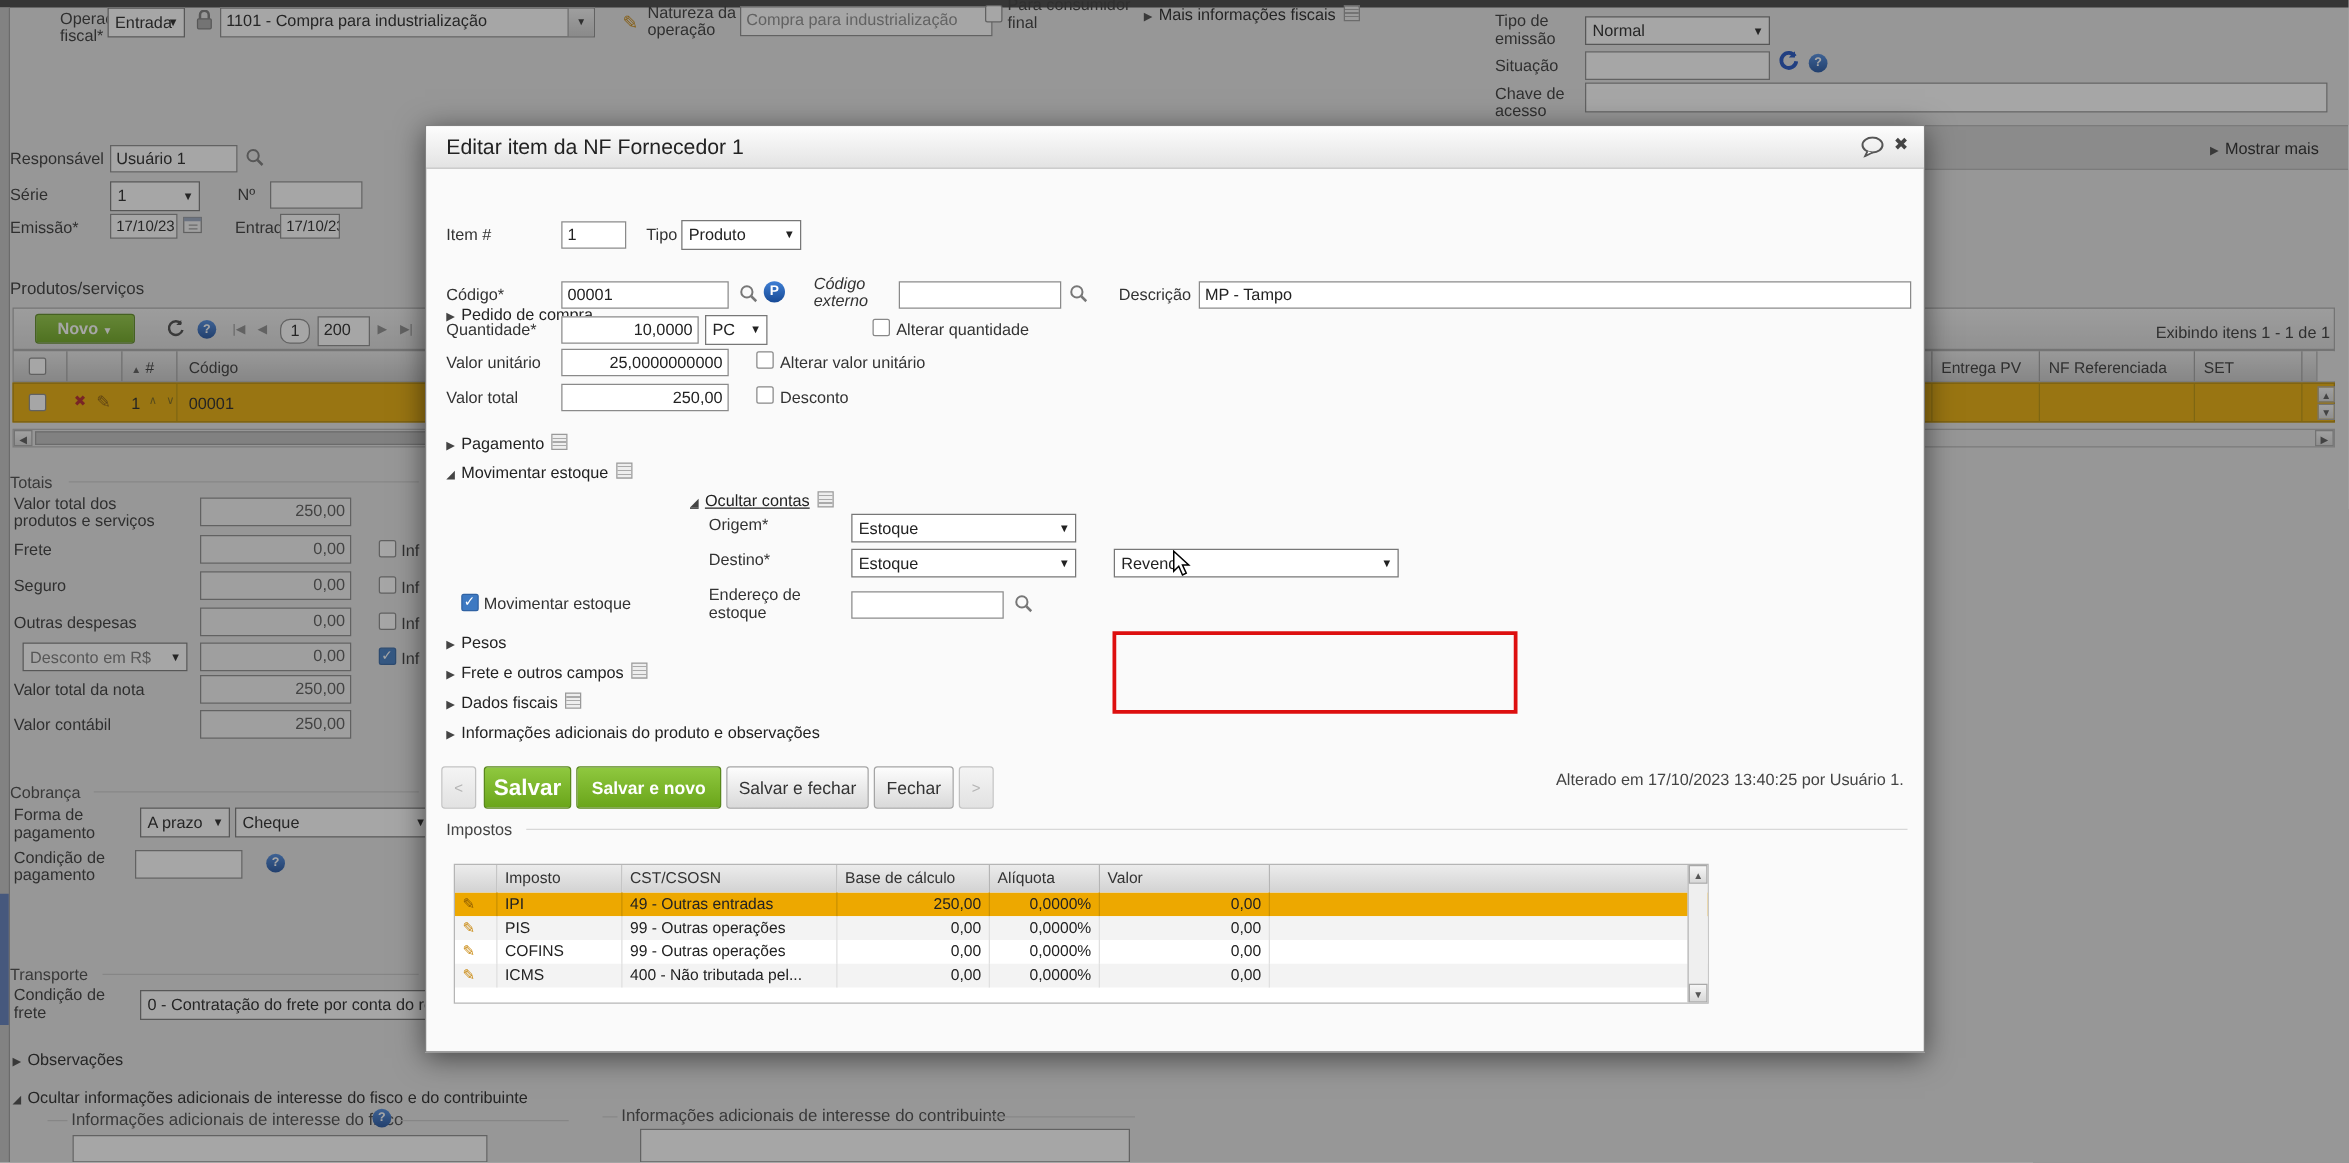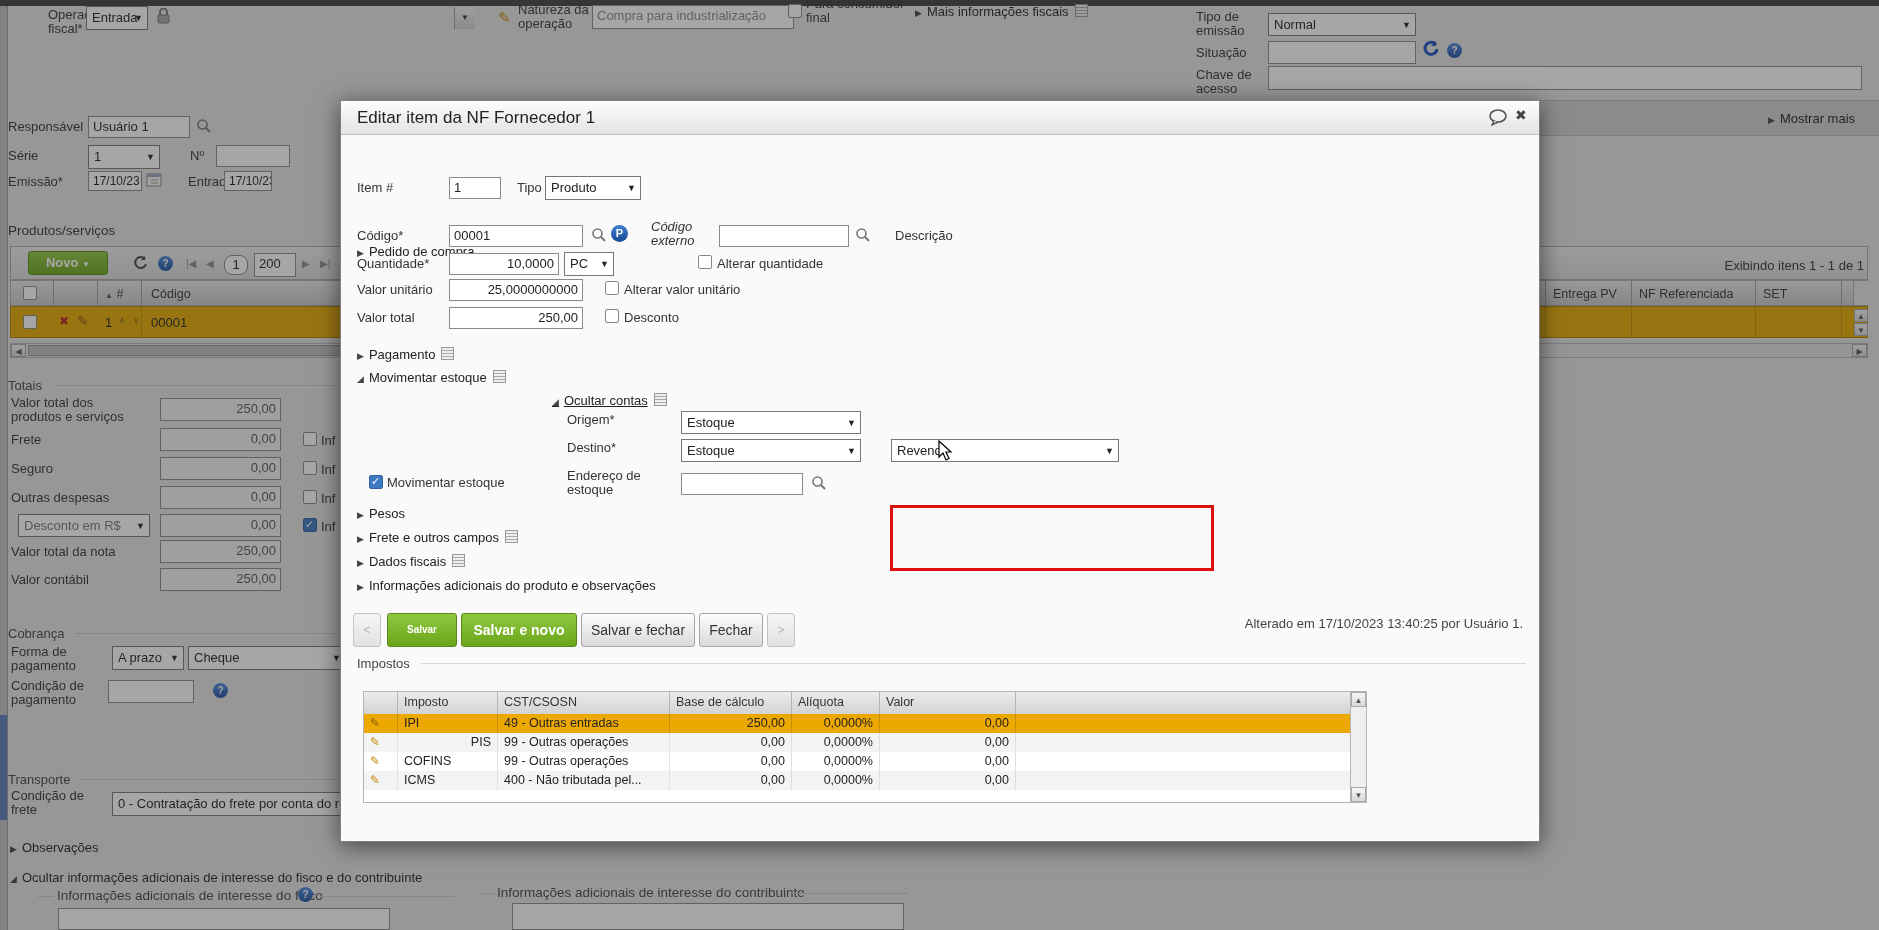--- a/index.html
+++ b/index.html
@@ -76,20 +76,21 @@
   <div class="abs" style="left:0;top:715px;width:7px;height:105px;background:#5b79b8;"></div>
 
   <div class="lbl" style="left:8px;top:8px;width:70px;white-space:normal;margin-left:40px;">Operação fiscal*</div>
   <div class="sel" style="left:86px;top:6px;width:62px;height:24px;"><span>Entrada</span><span class="arr">▼</span></div>
   <span class="abs" style="left:156px;top:8px;">
     <svg width="15" height="16">
         <rect x="2" y="7" width="11" height="8" rx="1" fill="#a9a9a9" stroke="#777"></rect>
         <path d="M4 7 V4 a3.5 3.5 0 0 1 7 0 V7" fill="none" stroke="#777" stroke-width="2"></path>
       </svg>
   </span>
+  <div class="inp" style="left:176px;top:6px;width:300px;height:24px;padding-right:24px;">1101 - Compra para industrialização</div>
   <div class="abs" style="left:454px;top:7px;width:21px;height:22px;background:linear-gradient(#f2f2f2,#cfcfcf);border-left:1px solid #999;box-sizing:border-box;text-align:center;font-size:8px;color:#333;line-height:22px;">▼</div>
   <span class="abs" style="left:498px;top:9px;font-size:15px;color:#c8860a;transform:rotate(0deg);">✎</span>
   <div class="lbl" style="left:518px;top:3px;width:72px;white-space:normal;">Natureza da operação</div>
   <div class="inp ghost" style="left:592px;top:5px;width:202px;height:24px;">Compra para industrialização</div>
   <div class="cb" style="left:788px;top:4px;"></div>
   <div class="lbl" style="left:806px;top:-3px;width:100px;white-space:normal;">Para consumidor final</div>
   <div class="sec col" style="left:915px;top:4px;"><span class="tri"></span><span>Mais informações fiscais</span><span class="gicon"></span></div>
 
   <div class="lbl" style="left:1196px;top:10px;width:62px;white-space:normal;">Tipo de emissão</div>
   <div class="sel" style="left:1268px;top:13px;width:148px;height:23px;"><span>Normal</span><span class="arr">▼</span></div>
@@ -278,20 +279,21 @@
     <div class="abs" style="left:270px;top:124px;width:17px;height:17px;border-radius:50%;background:linear-gradient(#3f7fd4,#174a96);color:#fff;font-size:11px;font-weight:bold;text-align:center;line-height:17px;">P</div>
     <div class="lbl" style="left:310px;top:119px;width:56px;white-space:normal;font-style:italic;">Código externo</div>
     <div class="inp" style="left:378px;top:124px;width:130px;height:22px;"></div>
     <span class="abs" style="left:514px;top:126px;">
       <svg width="16" height="16">
           <circle cx="6.5" cy="6.5" r="4.5" fill="none" stroke="#777" stroke-width="1.6"></circle>
           <line x1="10" y1="10" x2="14" y2="14" stroke="#777" stroke-width="2"></line>
         </svg>
     </span>
     <div class="lbl" style="left:554px;top:128px;">Descrição</div>
+    <div class="inp" style="left:618px;top:124px;width:570px;height:22px;">MP - Tampo</div>
 
     <div class="lbl" style="left:16px;top:156px;">Quantidade*</div>
     <div class="inp num" style="left:108px;top:152px;width:110px;height:22px;">10,0000</div>
     <div class="sel" style="left:223px;top:151px;width:50px;height:24px;"><span>PC</span><span class="arr">▼</span></div>
     <div class="cb" style="left:357px;top:154px;"></div>
     <div class="lbl" style="left:376px;top:156px;">Alterar quantidade</div>
 
     <div class="lbl" style="left:16px;top:182px;">Valor unitário</div>
     <div class="inp num" style="left:108px;top:178px;width:134px;height:22px;">25,0000000000</div>
     <div class="cb" style="left:264px;top:180px;"></div>
@@ -323,21 +325,21 @@
           <line x1="10" y1="10" x2="14" y2="14" stroke="#777" stroke-width="2"></line>
         </svg>
     </span>
 
     <div class="sec col" style="left:16px;top:405px;"><span class="tri"></span><span>Pesos</span></div>
     <div class="sec col" style="left:16px;top:429px;"><span class="tri"></span><span>Frete e outros campos</span><span class="gicon"></span></div>
     <div class="sec col" style="left:16px;top:453px;"><span class="tri"></span><span>Dados fiscais</span><span class="gicon"></span></div>
     <div class="sec col" style="left:16px;top:477px;"><span class="tri"></span><span>Informações adicionais do produto e observações</span></div>
 
     <div class="btn-nav" style="left:12px;top:512px;width:28px;height:34px;line-height:32px;">&lt;</div>
-    <div class="btn-green" style="left:46px;top:512px;width:70px;height:34px;line-height:32px;font-size:10px;">Salvar</div>
+    <div class="btn-green" style="left:46px;top:512px;width:70px;height:34px;line-height:32px;font-size:18px;">Salvar</div>
     <div class="btn-green" style="left:120px;top:512px;width:116px;height:34px;line-height:32px;font-size:14px;">Salvar e novo</div>
     <div class="btn-gray" style="left:240px;top:512px;width:114px;height:34px;line-height:32px;font-size:14px;">Salvar e fechar</div>
     <div class="btn-gray" style="left:358px;top:512px;width:64px;height:34px;line-height:32px;font-size:14px;">Fechar</div>
     <div class="btn-nav" style="left:426px;top:512px;width:28px;height:34px;line-height:32px;">&gt;</div>
     <div class="lbl" style="left:890px;top:516px;width:292px;text-align:right;color:#444;">Alterado em 17/10/2023 13:40:25 por Usuário 1.</div>
 
     <div class="legend" style="left:16px;top:555px;">Impostos</div>
     <div class="fline" style="left:80px;top:562px;width:1105px;background:#d8d8d8;"></div>
 
     <div class="abs" style="left:22px;top:590px;width:1004px;height:112px;border:1px solid #b5b5b5;background:#fff;box-sizing:border-box;">
@@ -357,21 +359,21 @@
       <div style="display:flex;height:19px;background:#eda800;font-weight:normal;">
         <div class="itc" style="width:34px;border-color:#c99000;"><span style="color:#8a5a00;font-size:12px;">✎</span></div>
         <div class="itc" style="width:100px;border-color:#c99000;">IPI</div>
         <div class="itc" style="width:172px;border-color:#c99000;">49 - Outras entradas</div>
         <div class="itc num" style="width:122px;border-color:#c99000;">250,00</div>
         <div class="itc num" style="width:88px;border-color:#c99000;">0,0000%</div>
         <div class="itc num" style="width:136px;border-color:#c99000;">0,00</div>
       </div>
       <div style="display:flex;height:19px;background:#f3f3f3;">
         <div class="itc" style="width:34px;"><span style="color:#c8860a;font-size:12px;">✎</span></div>
-        <div class="itc" style="width:100px;text-align:right;">PIS</div>
+        <div class="itc" style="width:100px;">PIS</div>
         <div class="itc" style="width:172px;">99 - Outras operações</div>
         <div class="itc num" style="width:122px;">0,00</div>
         <div class="itc num" style="width:88px;">0,0000%</div>
         <div class="itc num" style="width:136px;">0,00</div>
       </div>
       <div style="display:flex;height:19px;background:#ffffff;">
         <div class="itc" style="width:34px;"><span style="color:#c8860a;font-size:12px;">✎</span></div>
         <div class="itc" style="width:100px;">COFINS</div>
         <div class="itc" style="width:172px;">99 - Outras operações</div>
         <div class="itc num" style="width:122px;">0,00</div>

